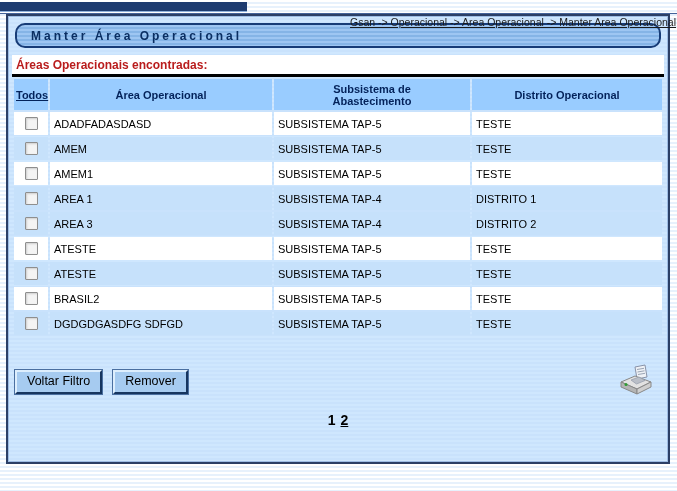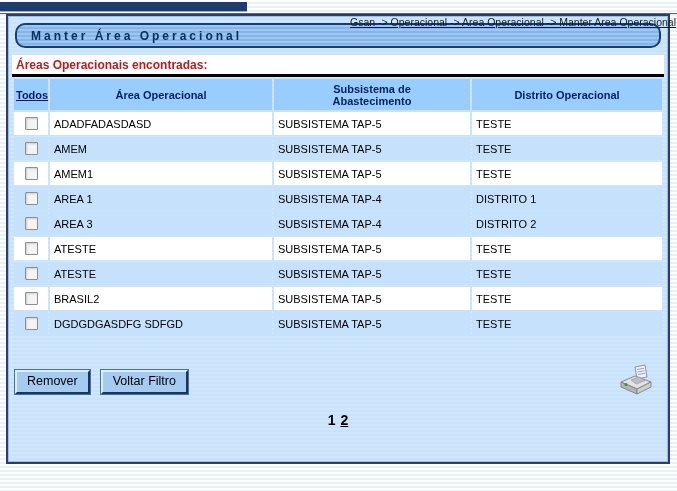--- a/index.html
+++ b/index.html
@@ -205,22 +205,22 @@
       <td class="chk"><input type="checkbox" style=""></td>
       <td><span class="area-link">DGDGDGASDFG SDFGD</span></td>
       <td>SUBSISTEMA TAP-5</td>
       <td>TESTE</td>
     </tr>
       </tbody>
   </table>
 
   <div class="actions">
     <div class="btn-group">
+      <button class="gs-btn">Voltar Filtro</button>
       <button class="gs-btn">Remover</button>
-      <button class="gs-btn">Voltar Filtro</button>
     </div>
     <div class="printer-wrap">
       <svg width="34" height="32" viewBox="0 0 34 32">
         <polygon points="16,3 26,1 28,13 18,15" fill="#eef1f6" stroke="#8892a8" stroke-width="1"></polygon>
         <line x1="18" y1="5.5" x2="25" y2="4.3" stroke="#9aa4b4" stroke-width="1"></line>
         <line x1="18.5" y1="8" x2="25.5" y2="6.8" stroke="#9aa4b4" stroke-width="1"></line>
         <line x1="19" y1="10.5" x2="26" y2="9.3" stroke="#9aa4b4" stroke-width="1"></line>
         <polygon points="2,18 16,12 32,18 18,25" fill="#e2e2e2" stroke="#888888" stroke-width="1"></polygon>
         <polygon points="12,16 20,13 26,16.5 17.5,20" fill="#b9bec7" stroke="#98a0ad" stroke-width="0.8"></polygon>
         <polygon points="2,18 18,25 18,30 2,23" fill="#b4b4b4" stroke="#888888" stroke-width="1"></polygon>

